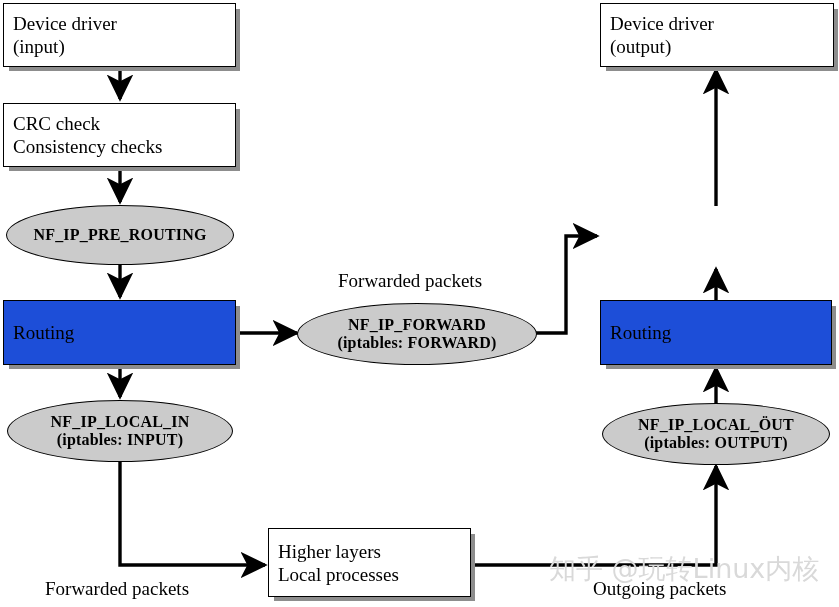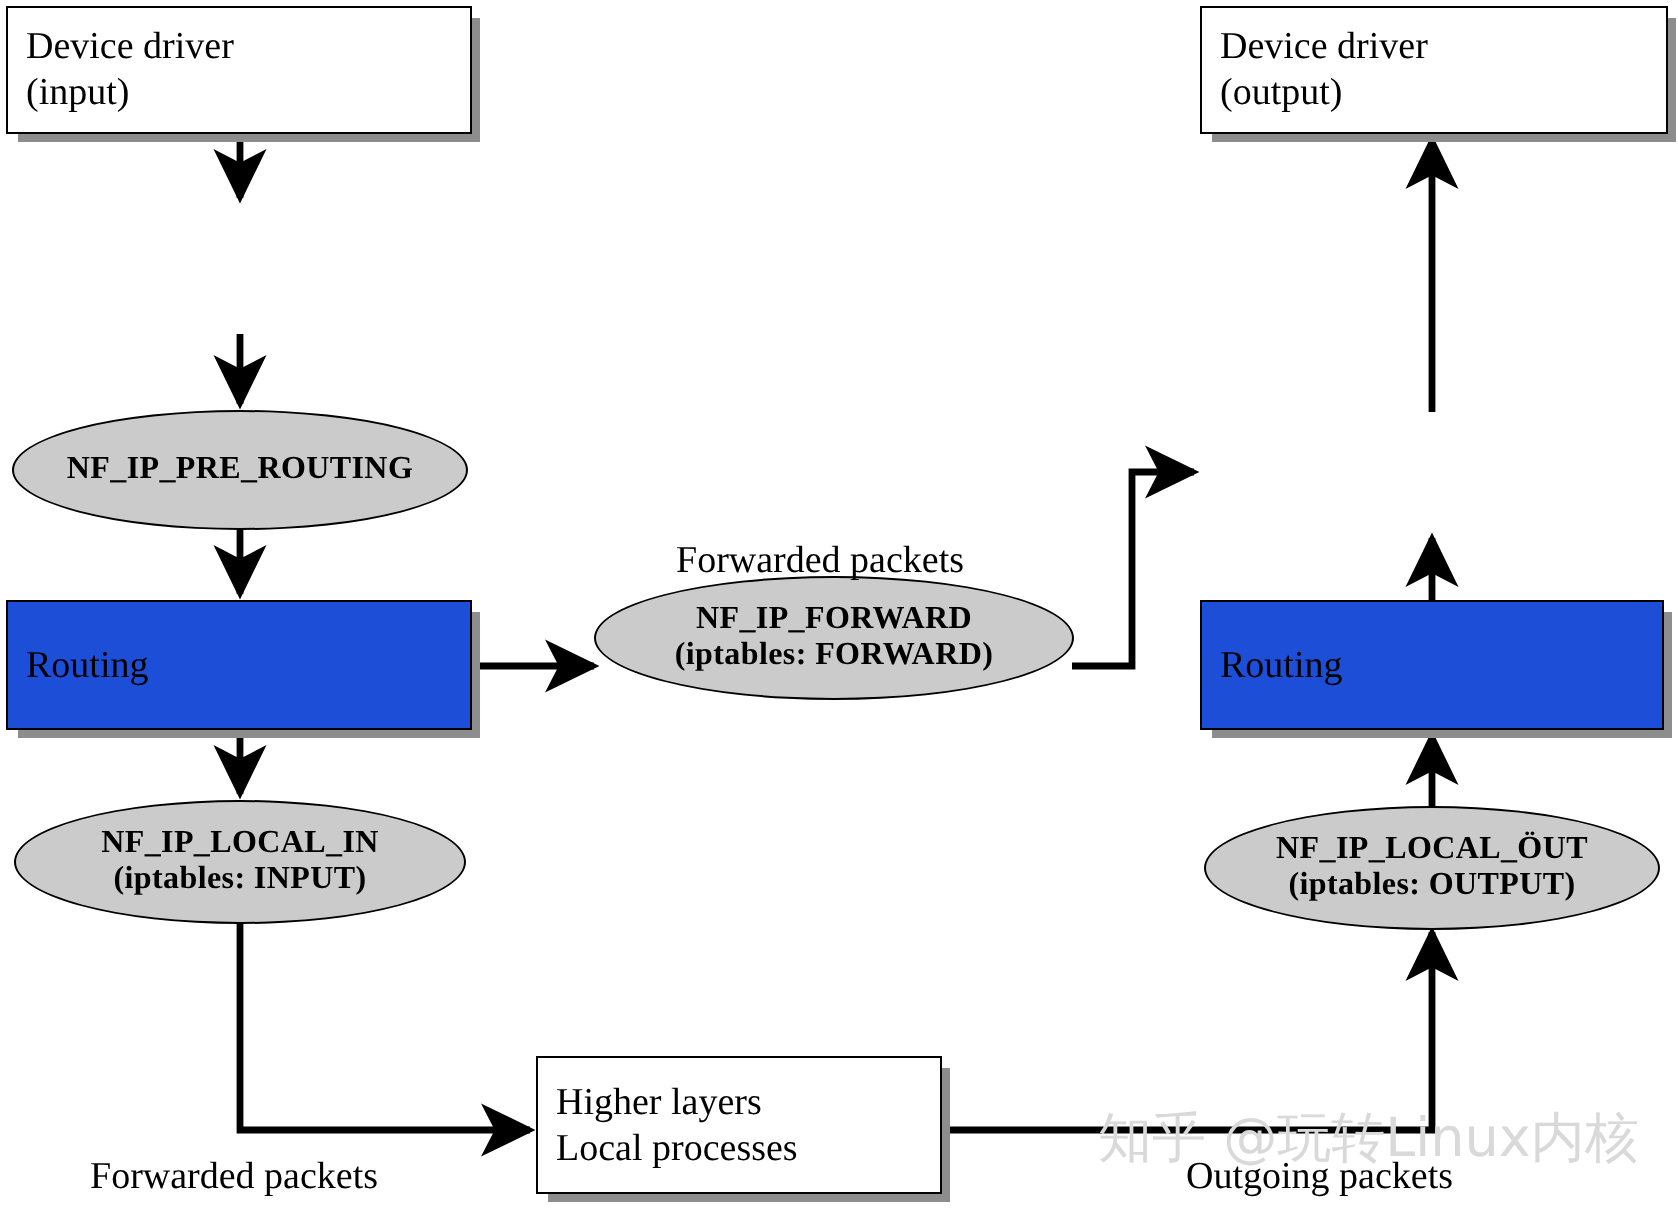--- a/index.html
+++ b/index.html
@@ -60,37 +60,41 @@
       <path d="M716,300 L716,269"></path>
       <path d="M716,206 L716,70"></path>
     </g>
   </svg>
 
   <div class="node box" style="left:3px;top:3px;width:233px;height:64px;">
     <div class="txt">Device driver
 (input)</div>
   </div>
 
+  <div class="node box" style="left:3px;top:103px;width:233px;height:64px;">
+    <div class="txt">CRC check
+Consistency checks</div>
+  </div>
 
   <div class="node ellipse" style="left:6px;top:205px;width:228px;height:60px;text-align:center;">
     <div class="shape"></div>
     <div class="txt">NF_IP_PRE_ROUTING</div>
   </div>
 
   <div class="node box shaded" style="left:3px;top:300px;width:233px;height:65px;">
     <div class="txt">Routing</div>
   </div>
 
   <div class="node ellipse" style="left:7px;top:400px;width:226px;height:62px;">
     <div class="shape"></div>
     <div class="txt">NF_IP_LOCAL_IN
 (iptables: INPUT)</div>
   </div>
 
-  <div class="node ellipse" style="left:297px;top:288px;width:240px;height:62px;">
+  <div class="node ellipse" style="left:297px;top:303px;width:240px;height:62px;">
     <div class="shape"></div>
     <div class="txt">NF_IP_FORWARD
 (iptables: FORWARD)</div>
   </div>
 
   <div class="node box" style="left:268px;top:528px;width:203px;height:69px;">
     <div class="txt">Higher layers
 Local processes</div>
   </div>
 

